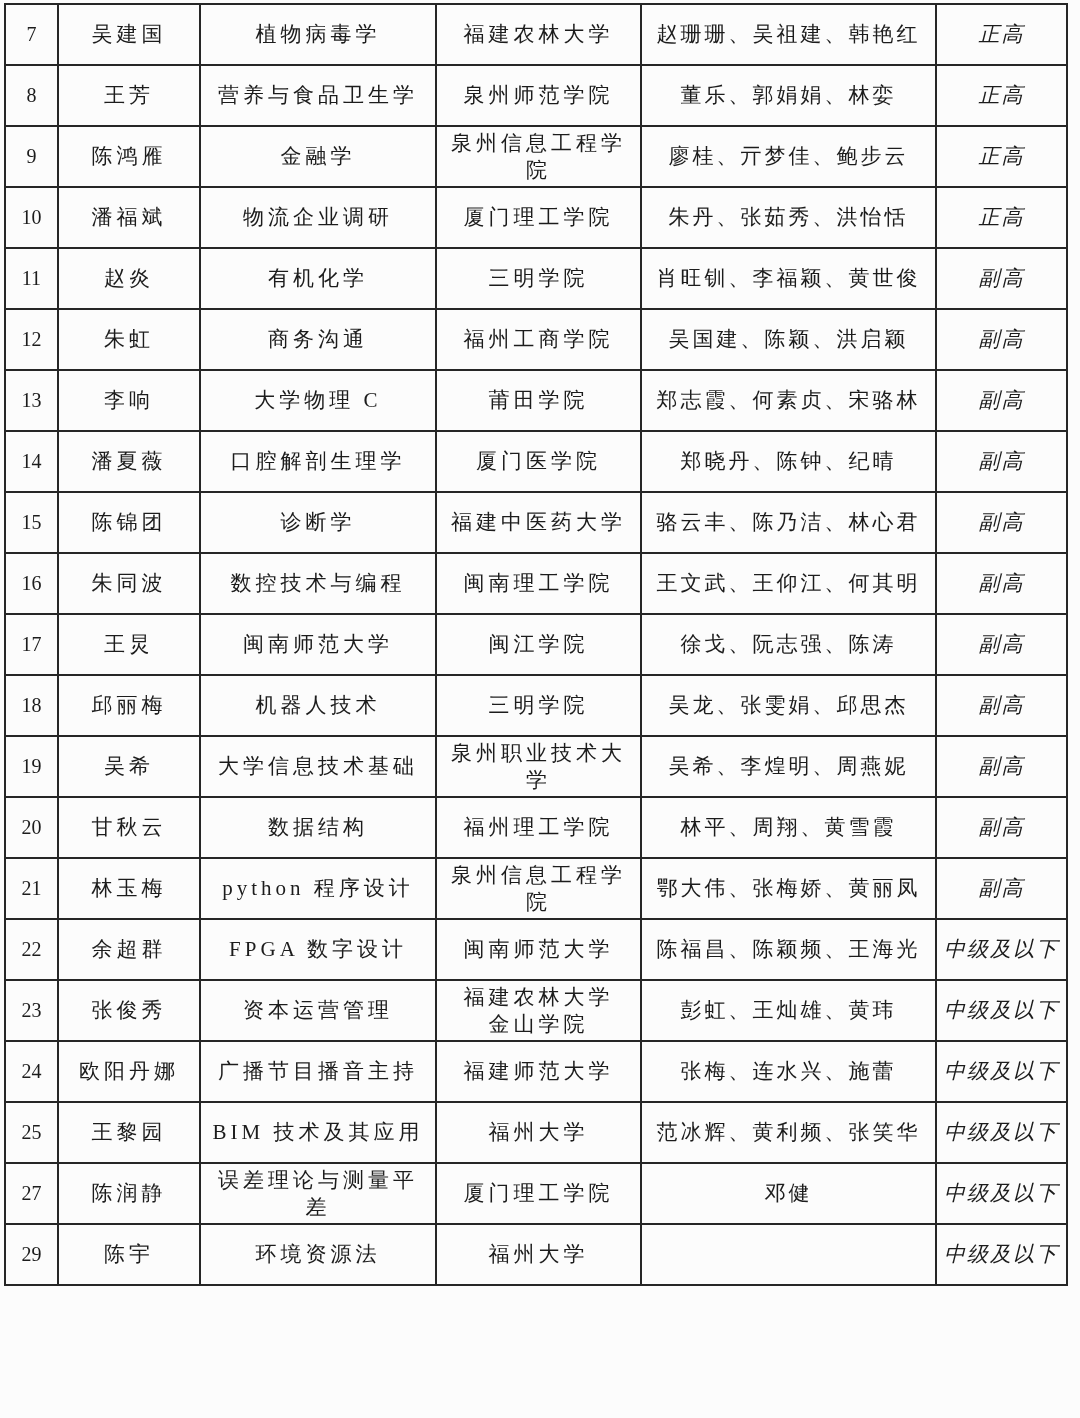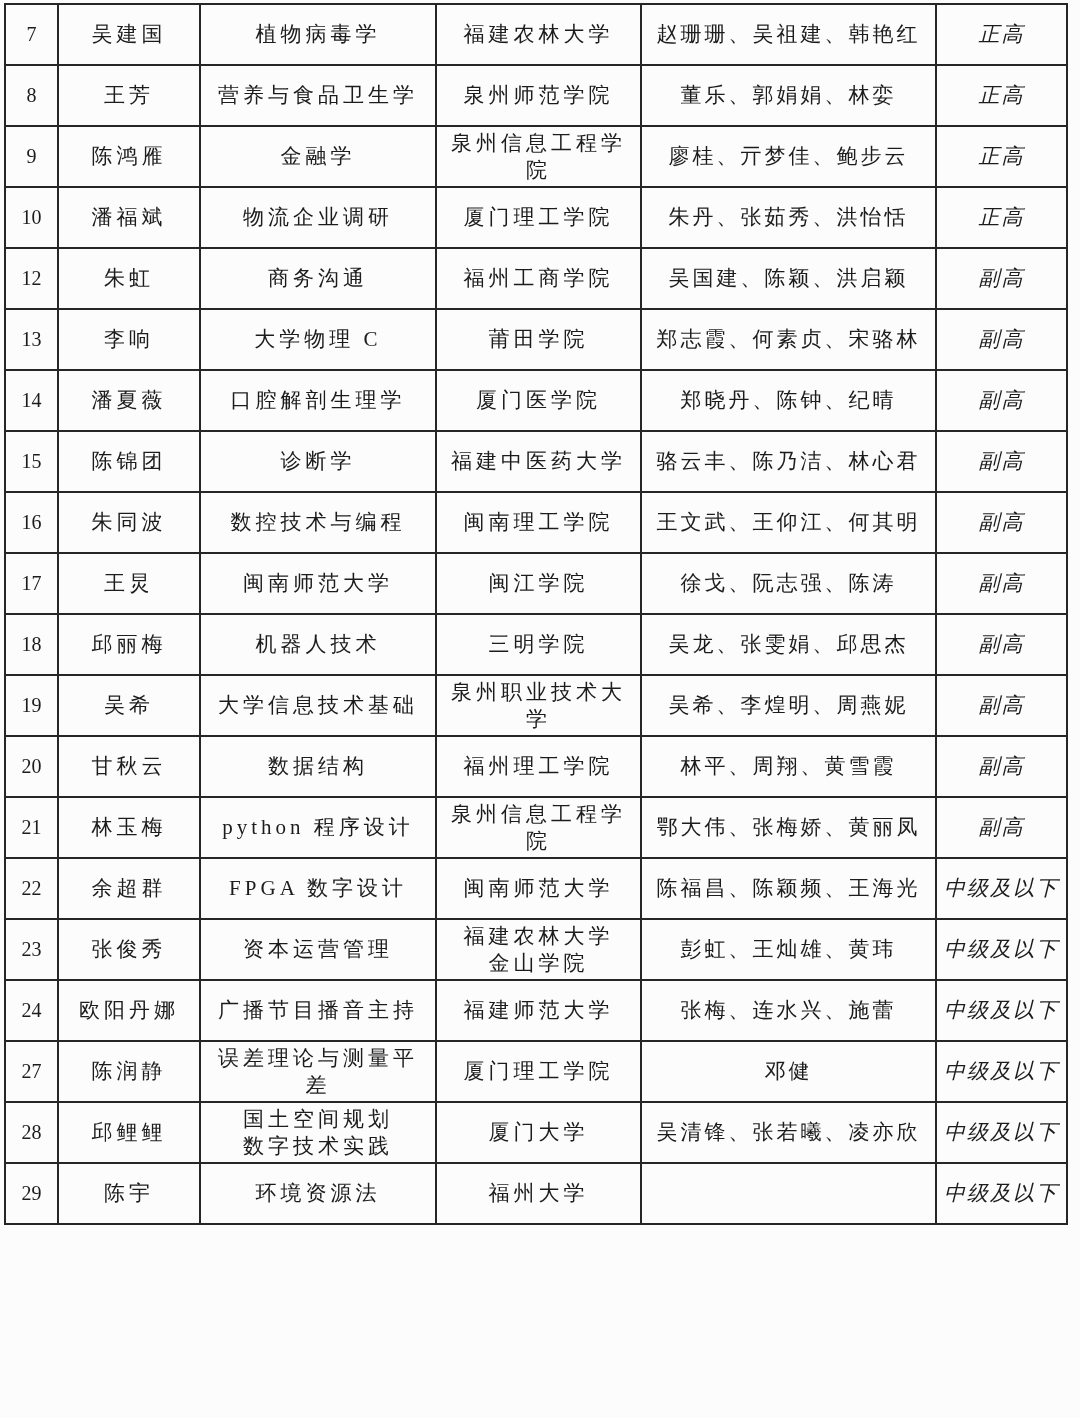--- a/index.html
+++ b/index.html
@@ -85,20 +85,28 @@
   </tr>
         <tr>
     <td class="col-num">10</td>
     <td class="col-name">潘福斌</td>
     <td class="col-course">物流企业调研</td>
     <td class="col-university">厦门理工学院</td>
     <td class="col-team">朱丹、张茹秀、洪怡恬</td>
     <td class="col-title">正高</td>
   </tr>
         <tr>
+    <td class="col-num">11</td>
+    <td class="col-name">赵炎</td>
+    <td class="col-course">有机化学</td>
+    <td class="col-university">三明学院</td>
+    <td class="col-team">肖旺钏、李福颖、黄世俊</td>
+    <td class="col-title">副高</td>
+  </tr>
+        <tr>
     <td class="col-num">12</td>
     <td class="col-name">朱虹</td>
     <td class="col-course">商务沟通</td>
     <td class="col-university">福州工商学院</td>
     <td class="col-team">吴国建、陈颖、洪启颖</td>
     <td class="col-title">副高</td>
   </tr>
         <tr>
     <td class="col-num">13</td>
     <td class="col-name">李响</td>
@@ -192,38 +200,37 @@
   </tr>
         <tr>
     <td class="col-num">24</td>
     <td class="col-name">欧阳丹娜</td>
     <td class="col-course">广播节目播音主持</td>
     <td class="col-university">福建师范大学</td>
     <td class="col-team">张梅、连水兴、施蕾</td>
     <td class="col-title">中级及以下</td>
   </tr>
         <tr>
+    <td class="col-num">25</td>
+    <td class="col-name">王黎园</td>
+    <td class="col-course">BIM 技术及其应用</td>
+    <td class="col-university">福州大学</td>
+    <td class="col-team">范冰辉、黄利频、张笑华</td>
+    <td class="col-title">中级及以下</td>
+  </tr>
+        <tr>
     <td class="col-num">27</td>
     <td class="col-name">陈润静</td>
     <td class="col-course">误差理论与测量平
 差</td>
     <td class="col-university">厦门理工学院</td>
     <td class="col-team">邓健</td>
     <td class="col-title">中级及以下</td>
   </tr>
         <tr>
-    <td class="col-num">28</td>
-    <td class="col-name">邱鲤鲤</td>
-    <td class="col-course">国土空间规划
-数字技术实践</td>
-    <td class="col-university">厦门大学</td>
-    <td class="col-team">吴清锋、张若曦、凌亦欣</td>
-    <td class="col-title">中级及以下</td>
-  </tr>
-        <tr>
     <td class="col-num">29</td>
     <td class="col-name">陈宇</td>
     <td class="col-course">环境资源法</td>
     <td class="col-university">福州大学</td>
     <td class="col-team"></td>
     <td class="col-title">中级及以下</td>
   </tr>
       </tbody>
   </table>
 </div>

